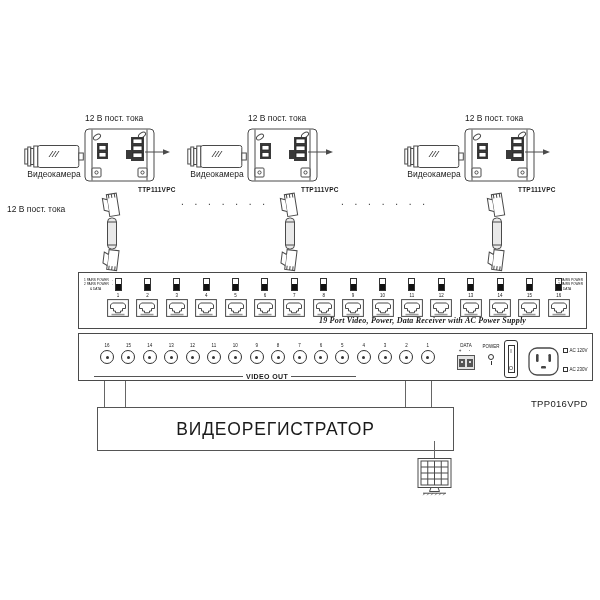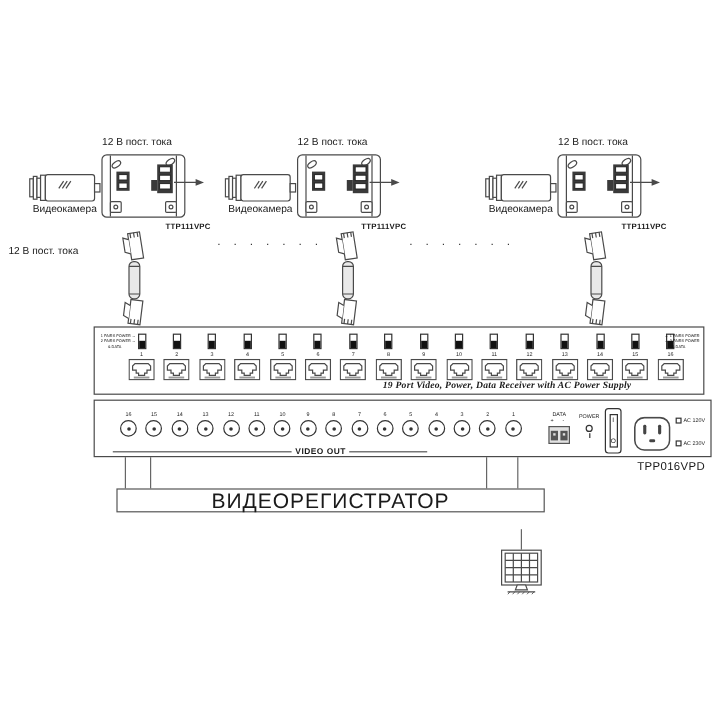--- a/index.html
+++ b/index.html
@@ -59,29 +59,29 @@
   .led-stem{margin:1px auto 0;width:1px;height:4px;background:#333;}
   .rocker{position:absolute;left:425px;top:6px;width:14px;height:38px;border:1.3px solid #333;
           border-radius:3px;box-sizing:border-box;}
   .rocker .inner{position:absolute;left:2.5px;right:2.5px;top:4px;bottom:4px;border:1px solid #333;
           display:flex;flex-direction:column;justify-content:space-between;align-items:center;
           font-size:5.5px;line-height:6px;padding:1.5px 0;box-sizing:border-box;}
   .iec{position:absolute;left:449px;top:13px;}
   .ac-opt{position:absolute;left:484px;display:flex;align-items:center;gap:2px;font-size:4.5px;white-space:nowrap;}
   .ac-opt .cb{width:4.5px;height:4.5px;border:1px solid #333;box-sizing:border-box;display:inline-block;}
   .one{top:14px}.two{top:33px}
-  .model{position:absolute;left:531px;top:384px;font-size:9.5px;letter-spacing:.3px;text-align:center;}
+  .model{position:absolute;left:531px;top:398px;font-size:9.5px;letter-spacing:.3px;text-align:center;}
   
   .vline{position:absolute;width:1px;background:#666;}
   .l1{left:104px;top:381px;height:26px}
   .l2{left:125px;top:381px;height:26px}
   .l3{left:405px;top:381px;height:26px}
   .l4{left:431px;top:381px;height:26px}
   .l5{left:434px;top:441px;height:17px}
-  .recorder{position:absolute;left:97px;top:407px;width:357px;height:20px;border:1.3px solid #555;
+  .recorder{position:absolute;left:97px;top:407px;width:357px;height:44px;border:1.3px solid #555;
             box-sizing:border-box;display:flex;align-items:center;justify-content:center;
             font-size:17.5px;letter-spacing:.8px;}
   .monitor{position:absolute;left:414px;top:457px;}
 </style>
 </head>
 <body>
 
 <div class="stage">
 
   <div class="cam-group g1">

